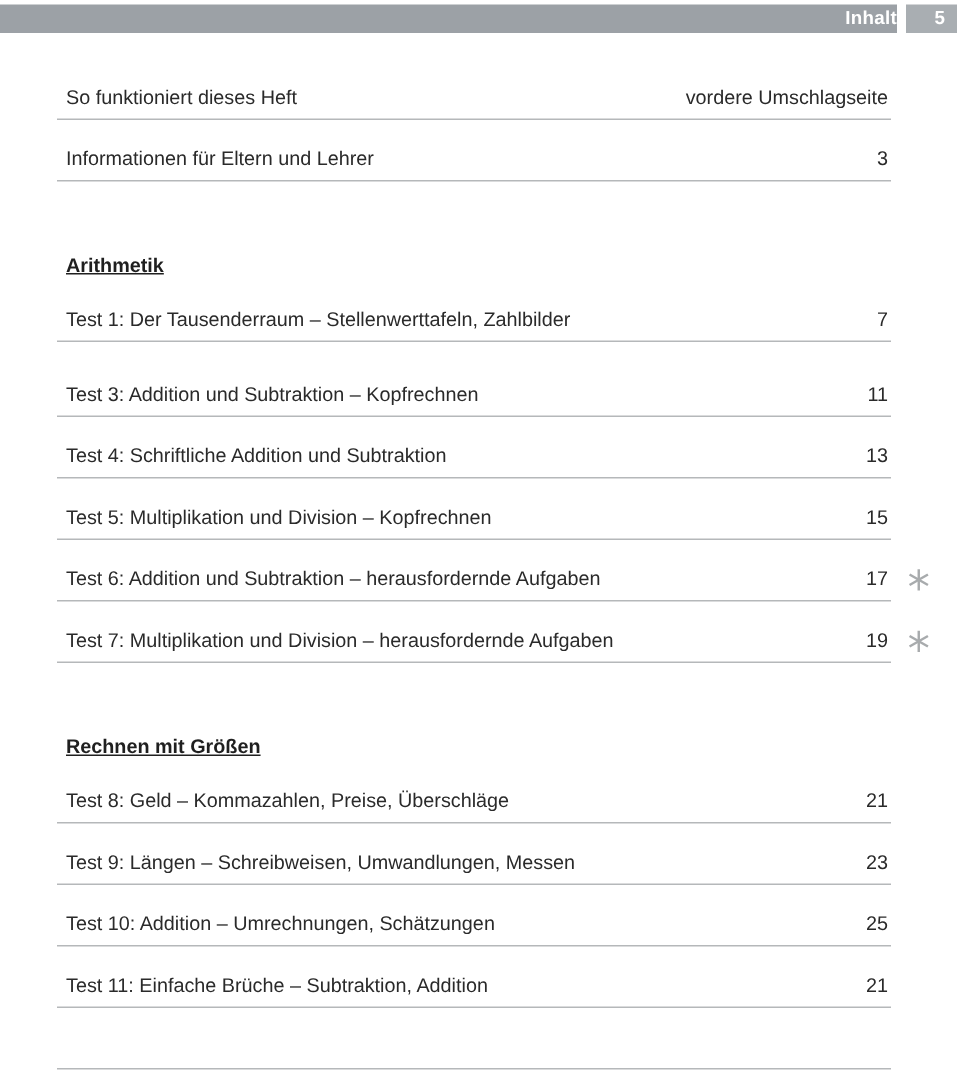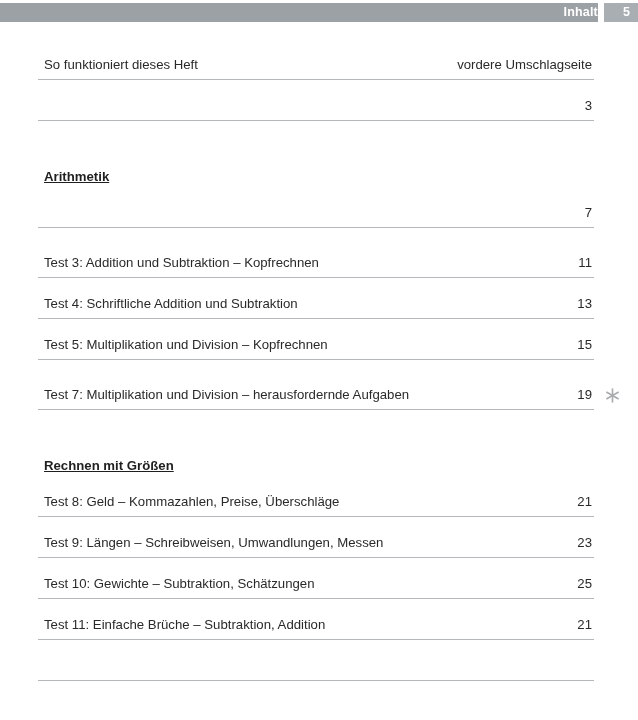--- a/index.html
+++ b/index.html
@@ -135,45 +135,63 @@
   <div class="header-pagenum">5</div>
 </div>
 
 <div class="content" id="toc-root">
     <div class="entry">
       <div class="entry-title">So funktioniert dieses Heft</div>
       <div class="entry-page">vordere Umschlagseite</div>
     </div>
     <div class="gap-small"></div>
     <div class="entry">
+      <div class="entry-title">Informationen für Eltern und Lehrer</div>
       <div class="entry-page">3</div>
     </div>
     <div class="gap-block"></div>
     <div class="section-head">Arithmetik</div>
     <div class="gap-after-head"></div>
     <div class="entry">
+      <div class="entry-title">Test 1: Der Tausenderraum – Stellenwerttafeln, Zahlbilder</div>
       <div class="entry-page">7</div>
     </div>
     <div class="gap-small"></div>
     <div class="gap-small"></div>
     <div class="entry">
       <div class="entry-title">Test 3: Addition und Subtraktion – Kopfrechnen</div>
       <div class="entry-page">11</div>
     </div>
     <div class="gap-small"></div>
     <div class="entry">
       <div class="entry-title">Test 4: Schriftliche Addition und Subtraktion</div>
       <div class="entry-page">13</div>
     </div>
     <div class="gap-small"></div>
     <div class="entry">
       <div class="entry-title">Test 5: Multiplikation und Division – Kopfrechnen</div>
       <div class="entry-page">15</div>
     </div>
     <div class="gap-small"></div>
+    <div class="entry">
+      <div class="entry-title">Test 6: Addition und Subtraktion – herausfordernde Aufgaben</div>
+      <div class="entry-page">17</div>
+      <div class="entry-star">
+        <svg width="17" height="17" viewBox="0 0 24 24" class="star-glyph">
+          <g stroke="#a8abad" stroke-width="2.3" stroke-linecap="butt">
+            <line x1="12" y1="12" x2="12.00" y2="2.00"></line>
+            <line x1="12" y1="12" x2="3.34" y2="7.00"></line>
+            <line x1="12" y1="12" x2="3.34" y2="17.00"></line>
+            <line x1="12" y1="12" x2="12.00" y2="22.00"></line>
+            <line x1="12" y1="12" x2="20.66" y2="17.00"></line>
+            <line x1="12" y1="12" x2="20.66" y2="7.00"></line>
+          </g>
+        </svg>
+      </div>
+    </div>
     <div class="gap-small"></div>
     <div class="entry">
       <div class="entry-title">Test 7: Multiplikation und Division – herausfordernde Aufgaben</div>
       <div class="entry-page">19</div>
       <div class="entry-star">
         <svg width="17" height="17" viewBox="0 0 24 24" class="star-glyph">
           <g stroke="#a8abad" stroke-width="2.3" stroke-linecap="butt">
             <line x1="12" y1="12" x2="12.00" y2="2.00"></line>
             <line x1="12" y1="12" x2="3.34" y2="7.00"></line>
             <line x1="12" y1="12" x2="3.34" y2="17.00"></line>
@@ -191,21 +209,21 @@
       <div class="entry-title">Test 8: Geld – Kommazahlen, Preise, Überschläge</div>
       <div class="entry-page">21</div>
     </div>
     <div class="gap-small"></div>
     <div class="entry">
       <div class="entry-title">Test 9: Längen – Schreibweisen, Umwandlungen, Messen</div>
       <div class="entry-page">23</div>
     </div>
     <div class="gap-small"></div>
     <div class="entry">
-      <div class="entry-title">Test 10: Gewichte – Subtraktion, Schätzungen</div>
+      <div class="entry-title">Test 10: Addition – Umrechnungen, Schätzungen</div>
       <div class="entry-page">25</div>
     </div>
     <div class="gap-small"></div>
     <div class="entry">
       <div class="entry-title">Test 11: Einfache Brüche – Subtraktion, Addition</div>
       <div class="entry-page">21</div>
     </div>
     <div class="gap-small"></div>
     <div class="entry"></div>
   </div>

